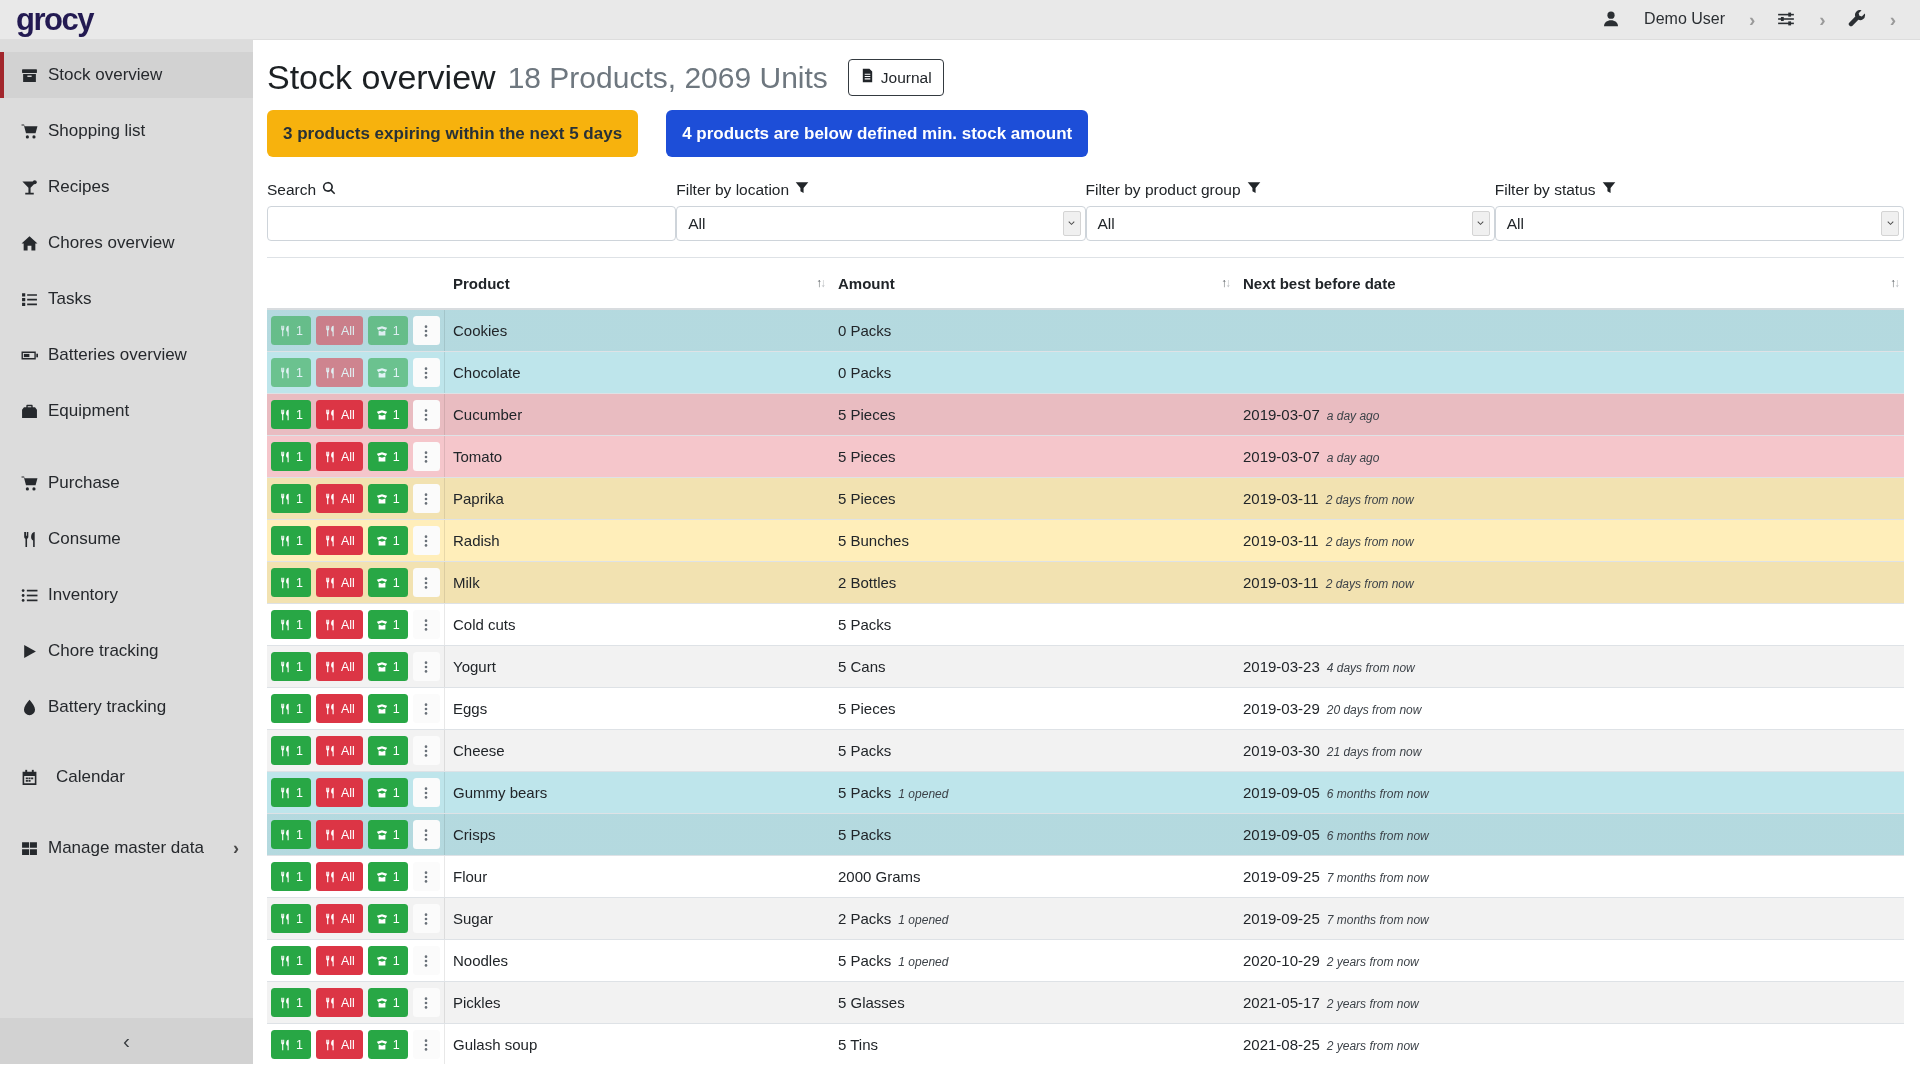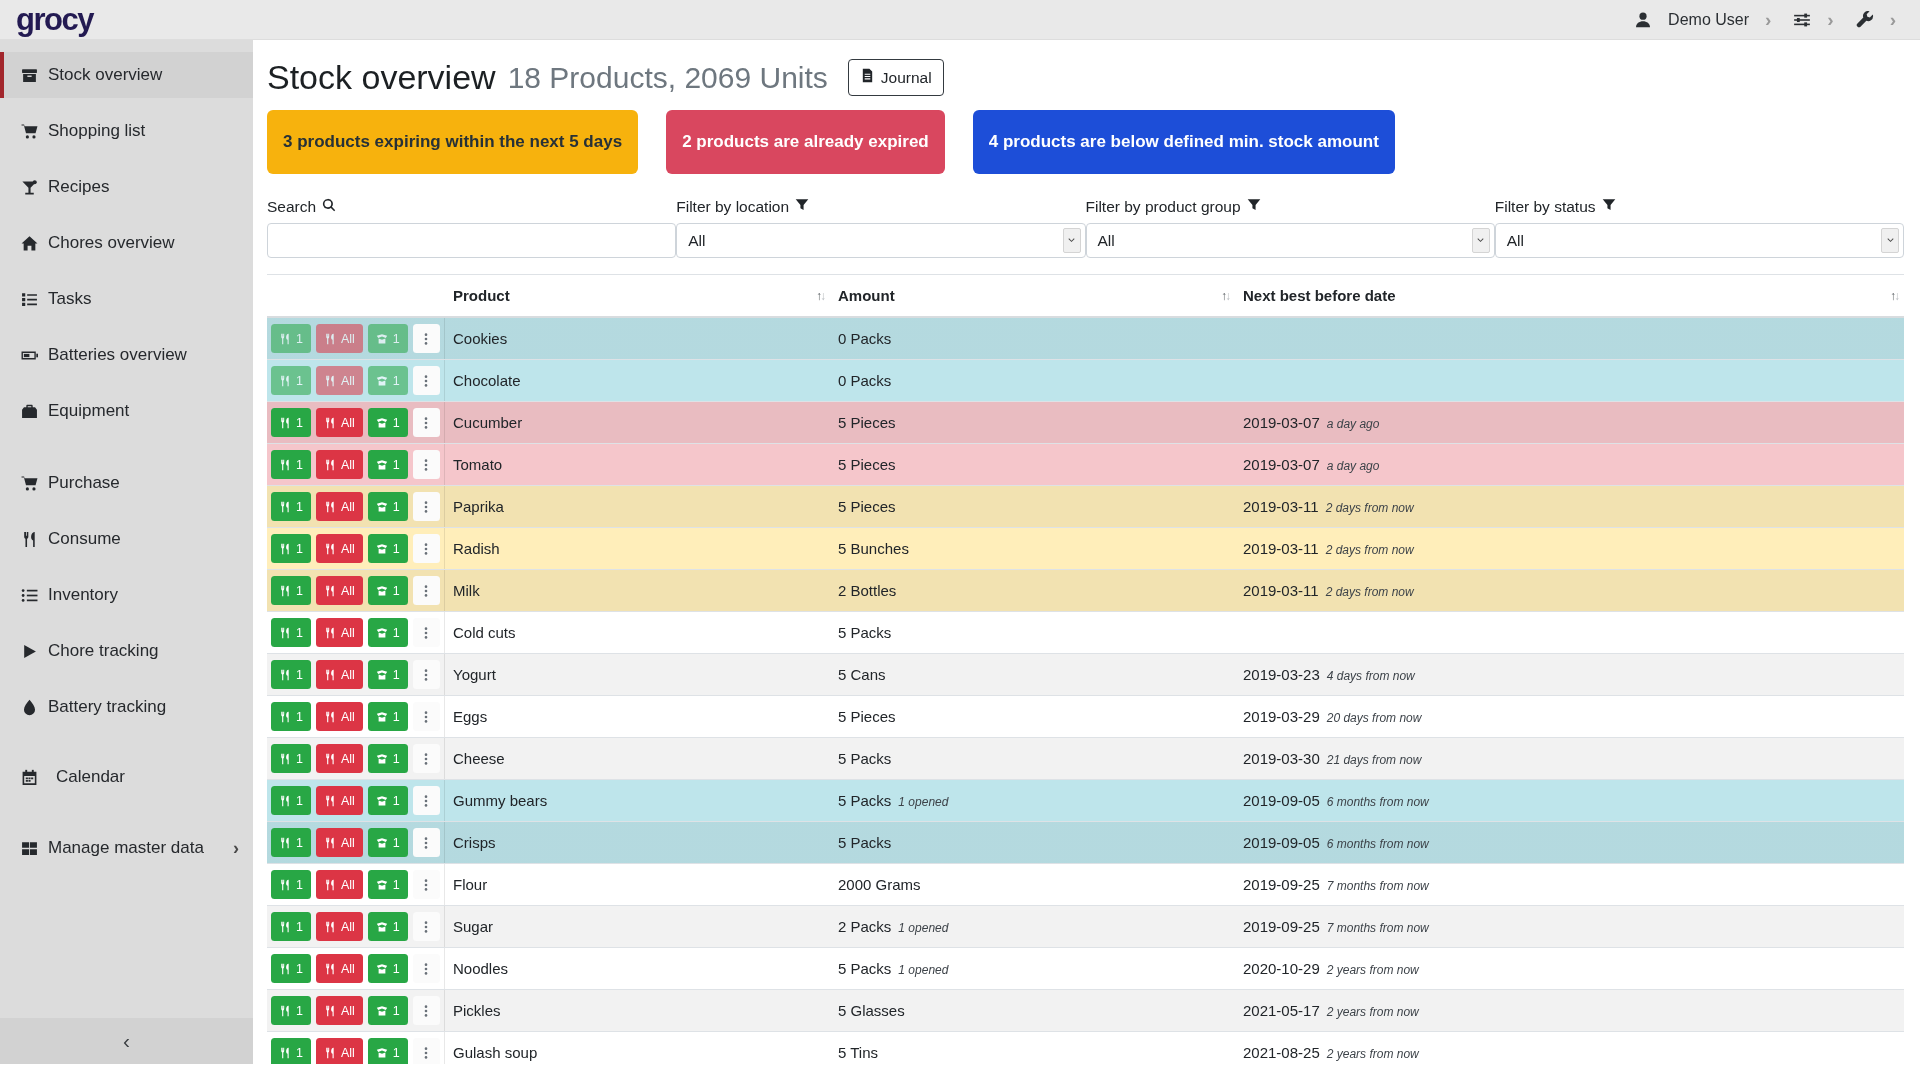--- a/index.html
+++ b/index.html
@@ -4,21 +4,21 @@
 <style>
   * { margin:0; padding:0; box-sizing:border-box; }
   html,body { width:1920px; height:1080px; overflow:hidden; }
   body { font-family:"Liberation Sans","DejaVu Sans",sans-serif; color:#212529; background:#fff; }
 
   
   .topbar { height:40px; background:#e9e9e9; display:flex; align-items:center; justify-content:space-between;
             padding:0 24px 0 16px; border-bottom:1px solid rgba(0,0,0,0.05); }
   .logo { font-size:31px; font-weight:700; letter-spacing:-1.5px; color:var(--logo,#231a52); cursor:pointer; }
   .top-right { display:flex; align-items:center; gap:22px; }
-  .top-group { display:flex; align-items:center; gap:16px; font-size:16px; color:#2b2f33; cursor:pointer; }
+  .top-group { display:flex; gap:24px; font-size:16px; color:#2b2f33; cursor:pointer; }
   .top-group .icn svg { width:18px; height:18px; display:block; }
   .chev-lt { color:#9a9a9a; font-size:19px; font-weight:700; line-height:1; }
 
   
   .shell { display:flex; height:1024px; }
 
   
   .sidebar { width:253px; background:#dcdcdc; display:flex; flex-direction:column; flex-shrink:0; }
   .side-nav { padding-top:12px; flex:1; }
   .side-item { height:46px; margin-bottom:10px; display:flex; align-items:center; padding:0 14px 0 17px;
@@ -35,40 +35,40 @@
 
   .title-row { display:flex; align-items:center; margin-top:4px; }
   .page-title { font-size:34px; font-weight:400; color:#1c2023; }
   .page-subtitle { font-size:30px; font-weight:400; color:#6e777f; margin-left:12px; }
   .journal-btn { margin-left:20px; display:inline-flex; align-items:center; gap:6px; background:#fff;
                  border:1px solid #343a40; border-radius:4px; height:37px; padding:15px 11px; font-size:15.5px;
                  color:#212529; cursor:pointer; font-family:inherit; }
   .journal-btn svg { width:15px; height:15px; }
 
   .alerts { display:flex; gap:28px; margin-top:13px; }
-  .alert { height:64px; display:flex; align-items:center; padding:0 16px; border-radius:6px;
+  .alert { height:47px; display:flex; align-items:center; padding:0 16px; border-radius:6px;
            font-size:17px; font-weight:700; cursor:pointer; }
 
   .filters { display:flex; margin-top:24px; }
   .fcol { flex:1; }
   .flabel { font-size:15.5px; color:#212529; display:flex; align-items:center; gap:6px; margin-bottom:7px; }
   .flabel svg { width:14px; height:14px; }
   .search-input { width:100%; height:35px; border:1px solid #ced4da; border-radius:4px; padding:0 10px;
                   font-size:15px; font-family:inherit; color:#495057; outline:none; }
   .sel { position:relative; width:100%; height:35px; border:1px solid #ced4da; border-radius:4px;
          background:#fff; display:flex; align-items:center; padding:0 30px 0 11px; font-size:15.5px;
          color:#212529; cursor:pointer; }
   .sel-arrow { position:absolute; right:4px; top:4px; bottom:4px; width:18px; background:#f0f0f0;
                border:1px solid #d4d4d4; border-radius:2px; display:flex; align-items:center; justify-content:center; }
   .sel-arrow svg { width:9px; height:9px; color:#4a4a4a; }
 
   
   .stock-table { margin-top:16px; }
   .thead { display:grid; grid-template-columns:178px 385px 405px 1fr; border-top:1px solid #dee2e6;
-           border-bottom:2px solid #d8dcdf; height:44px; align-items:center;text-align:center; }
+           border-bottom:2px solid #d8dcdf; height:53px; align-items:center;text-align:center; }
   .th { font-size:15px; font-weight:700; color:#212529; padding:0 6px 0 8px; display:flex; align-items:center; cursor:pointer; }
   .sort { margin-left:auto; font-size:12px; letter-spacing:-2px; }
   .sort .up { color:#5a5f63; } .sort .dn { color:#b9bdc0; }
 
   .trow { display:grid; grid-template-columns:178px 385px 405px 1fr; height:42px; align-items:center;
           border-bottom:1px solid #dee2e6; background:#fff; }
   .trow:nth-child(odd) { background-image:linear-gradient(rgba(0,0,0,0.05),rgba(0,0,0,0.05)); }
   .trow.info    { background-color:var(--row-info,#bee5eb); }
   .trow.danger  { background-color:var(--row-danger,#f5c6cb); }
   .trow.warning { background-color:var(--row-warning,#ffeeba); }
@@ -272,21 +272,20 @@
       <button class="journal-btn">
         <span class="icn"><svg viewBox="0 0 16 16" fill="currentColor">
               <path fill-rule="evenodd" d="M3 .8h7L13 3.8v11.4H3zM5 6h6v1.2H5zM5 8.5h6v1.2H5zM5 11h6v1.2H5z"></path>
             </svg></span>
         <span>Journal</span>
       </button>
     </div>
 
     <div class="alerts">
       <div class="alert" style="background: rgb(247, 178, 13); color: rgb(39, 49, 55);">3 products expiring within the next 5 days</div>
-      <div class="alert" style="background: rgb(217, 71, 95); color: rgb(255, 255, 255);">2 products are already expired</div>
       <div class="alert" style="background: #1d4ed8; color: rgb(255, 255, 255);">4 products are below defined min. stock amount</div>
     </div>
 
     <div class="filters">
       <div class="fcol">
         <div class="flabel">
           <span>Search</span>
           <span class="icn"><svg viewBox="0 0 16 16" fill="currentColor">
                 <path fill-rule="evenodd" d="M6.7 1a5.7 5.7 0 1 0 3.4 10.3l3.8 3.8 1.2-1.2-3.8-3.8A5.7 5.7 0 0 0 6.7 1zm0 1.8a3.9 3.9 0 1 1 0 7.8 3.9 3.9 0 0 1 0-7.8z"></path>
               </svg></span>

